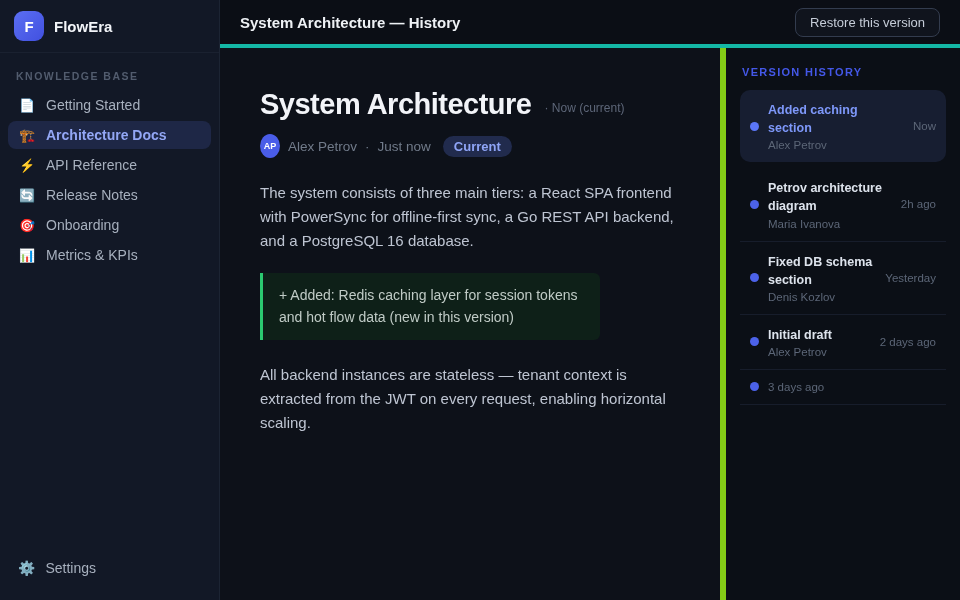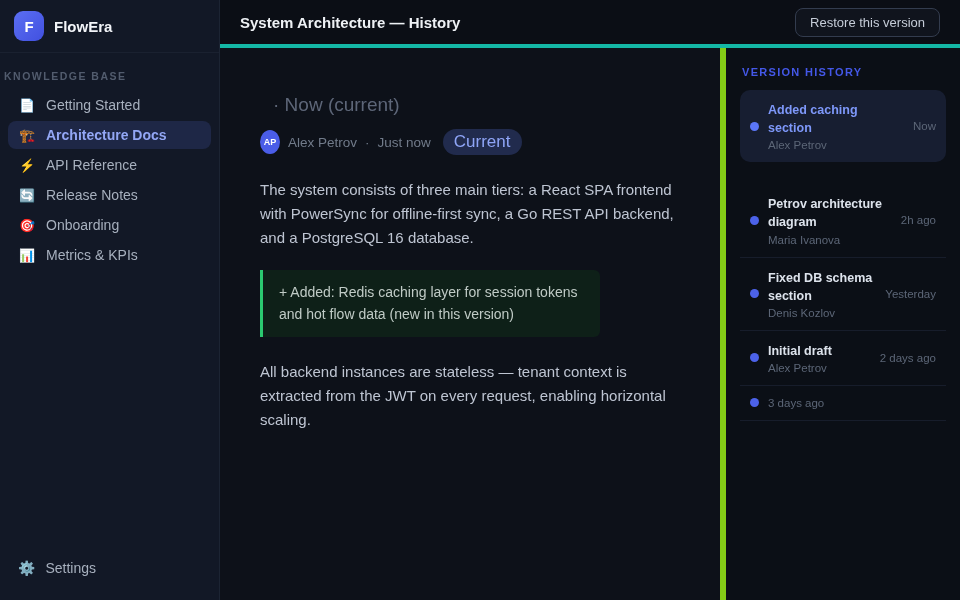--- a/index.html
+++ b/index.html
@@ -21,21 +21,21 @@
     padding:0 14px; border-bottom:1px solid #1a2130;
   }
   .logo-badge {
     width:30px; height:30px; border-radius:9px; flex:0 0 30px;
     background:linear-gradient(135deg,#5b6ef2,#4150e0);
     color:#fff; font-weight:700; font-size:15px;
     display:flex; align-items:center; justify-content:center;
   }
   .brand-name { font-size:15px; font-weight:700; color:#f2f4f8; }
   .kb-label {
-    margin:17px 4px 9px; font-size:10.5px; font-weight:700;
+    margin:17px 16px 9px; font-size:10.5px; font-weight:700;
     letter-spacing:1.5px; color:#525c6e;
   }
   .nav { display:flex; flex-direction:column; gap:2px; padding:0 8px; }
   .nav-item {
     display:flex; align-items:center; gap:10px; padding:6px 10px;
     border-radius:8px; font-size:14px; color:#a7b0be; cursor:pointer;
   }
   .nav-item .nav-icon { width:18px; text-align:center; font-size:13px; flex:0 0 18px; }
   .nav-item.active { background:#1e2746; color:#93a7f5; font-weight:600; }
   .sidebar-spacer { flex:1; }
@@ -60,31 +60,31 @@
   }
 
   .content-row { flex:1; display:flex; min-height:0; }
 
   
   .article { flex:1; background:#0d1119; padding:40px; min-width:0; }
   .article h1 {
     font-size:29px; font-weight:800; letter-spacing:-0.5px; color:#f2f4f8;
     display:flex; align-items:center;
   }
-  .title-suffix { font-size:19px; font-weight:400; letter-spacing:0; color:#5d6678; margin-left:13px; padding-top:6px; }
+  .title-suffix { font-size:12px; font-weight:400; letter-spacing:0; color:#5d6678; margin-left:13px; padding-top:6px; }
   .byline { margin-top:13px; display:flex; align-items:center; gap:8px; }
   .avatar {
     width:20px; height:24px; border-radius:50%; background:#4a5de8;
     color:#fff; font-size:9px; font-weight:700;
     display:flex; align-items:center; justify-content:center; flex:0 0 20px;
   }
   .byline-author, .byline-sep, .byline-time { font-size:13.5px; color:#717b8a; }
   .badge-current {
     margin-left:4px; background:#212b4d; color:#8fa5f7;
-    font-size:17px; font-weight:400; padding:3px 11px; border-radius:20px;
+    font-size:13px; font-weight:700; padding:3px 11px; border-radius:20px;
   }
   .article p { width:420px; font-size:15px; line-height:24px; color:#bec5d2; margin-top:23px; }
   .added-block {
     width:340px; margin-top:20px; background:#0e2018;
     border-left:3px solid #2bc970; border-radius:0 6px 6px 0;
     padding:12px 16px; font-size:14px; line-height:21.5px; color:#c0cbc6;
   }
 
   
   .history {
@@ -98,21 +98,21 @@
   .vh-item {
     display:flex; align-items:center; gap:9px;
     padding:11px 10px; border-bottom:1px solid #171d2b; cursor:pointer;
   }
   .vh-dot { width:9px; height:9px; border-radius:50%; background:#4c62e9; flex:0 0 9px; }
   .vh-main { flex:1; min-width:0; }
   .vh-t { font-size:12.5px; font-weight:600; color:#dde3ec; line-height:1.45; }
   .vh-a { font-size:11.5px; color:#5c6677; margin-top:2px; }
   .vh-time { font-size:11.5px; color:#5c6677; white-space:nowrap; }
   .vh-item.selected {
-    background:#171e31; border-radius:10px; border-bottom:none; margin-bottom:22px;
+    background:#171e31; border-radius:10px; border-bottom:none; margin-bottom:6px;
   }
   .vh-item.selected .vh-t { color:#7e98fa; }
   .vh-item.selected .vh-dot { background:#5b76f7; }
 </style>
 </head>
 <body>
 
 <div class="app">
 
   <aside class="sidebar">
@@ -162,20 +162,21 @@
 
     <header class="topbar">
       <div class="topbar-title">System Architecture — History</div>
       <button class="restore-btn">Restore this version</button>
     </header>
 
     <div class="content-row">
 
       <main class="article">
         <h1>
+          <span>System Architecture</span>
           <span class="title-suffix">· Now (current)</span>
         </h1>
 
         <div class="byline">
           <div class="avatar">AP</div>
           <span class="byline-author">Alex Petrov</span>
           <span class="byline-sep">·</span>
           <span class="byline-time">Just now</span>
           <span class="badge-current">Current</span>
         </div>

